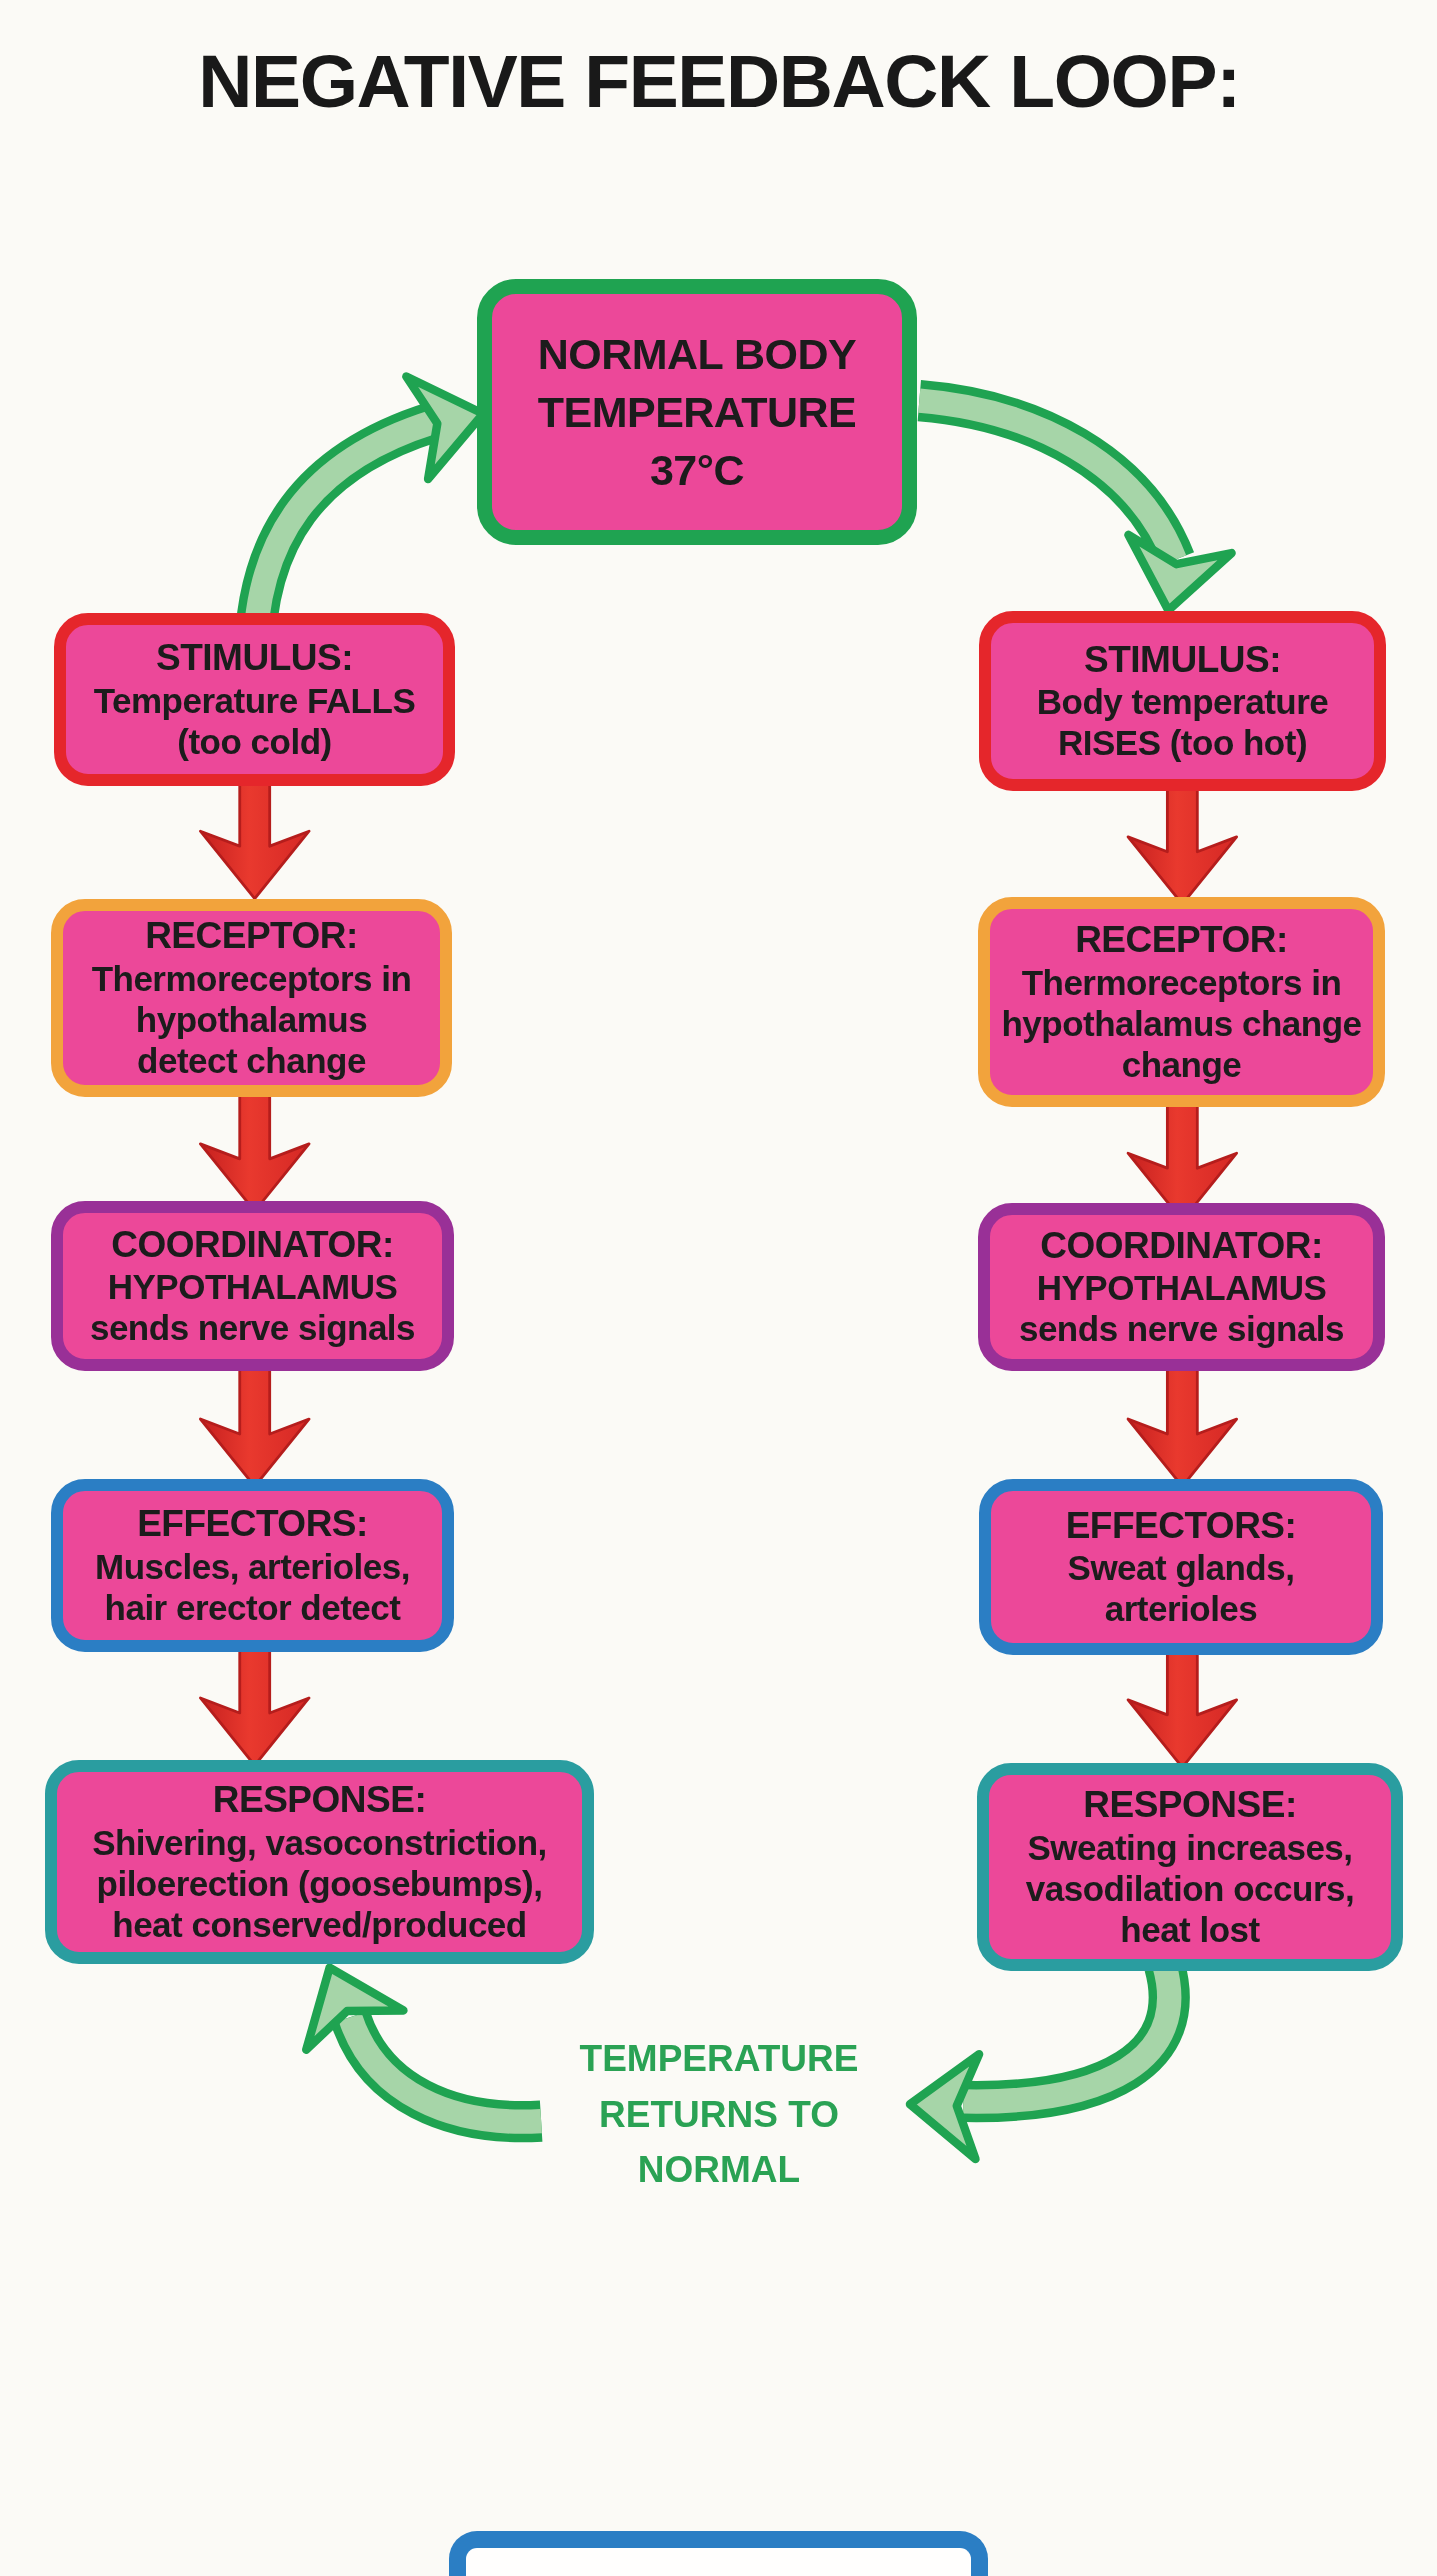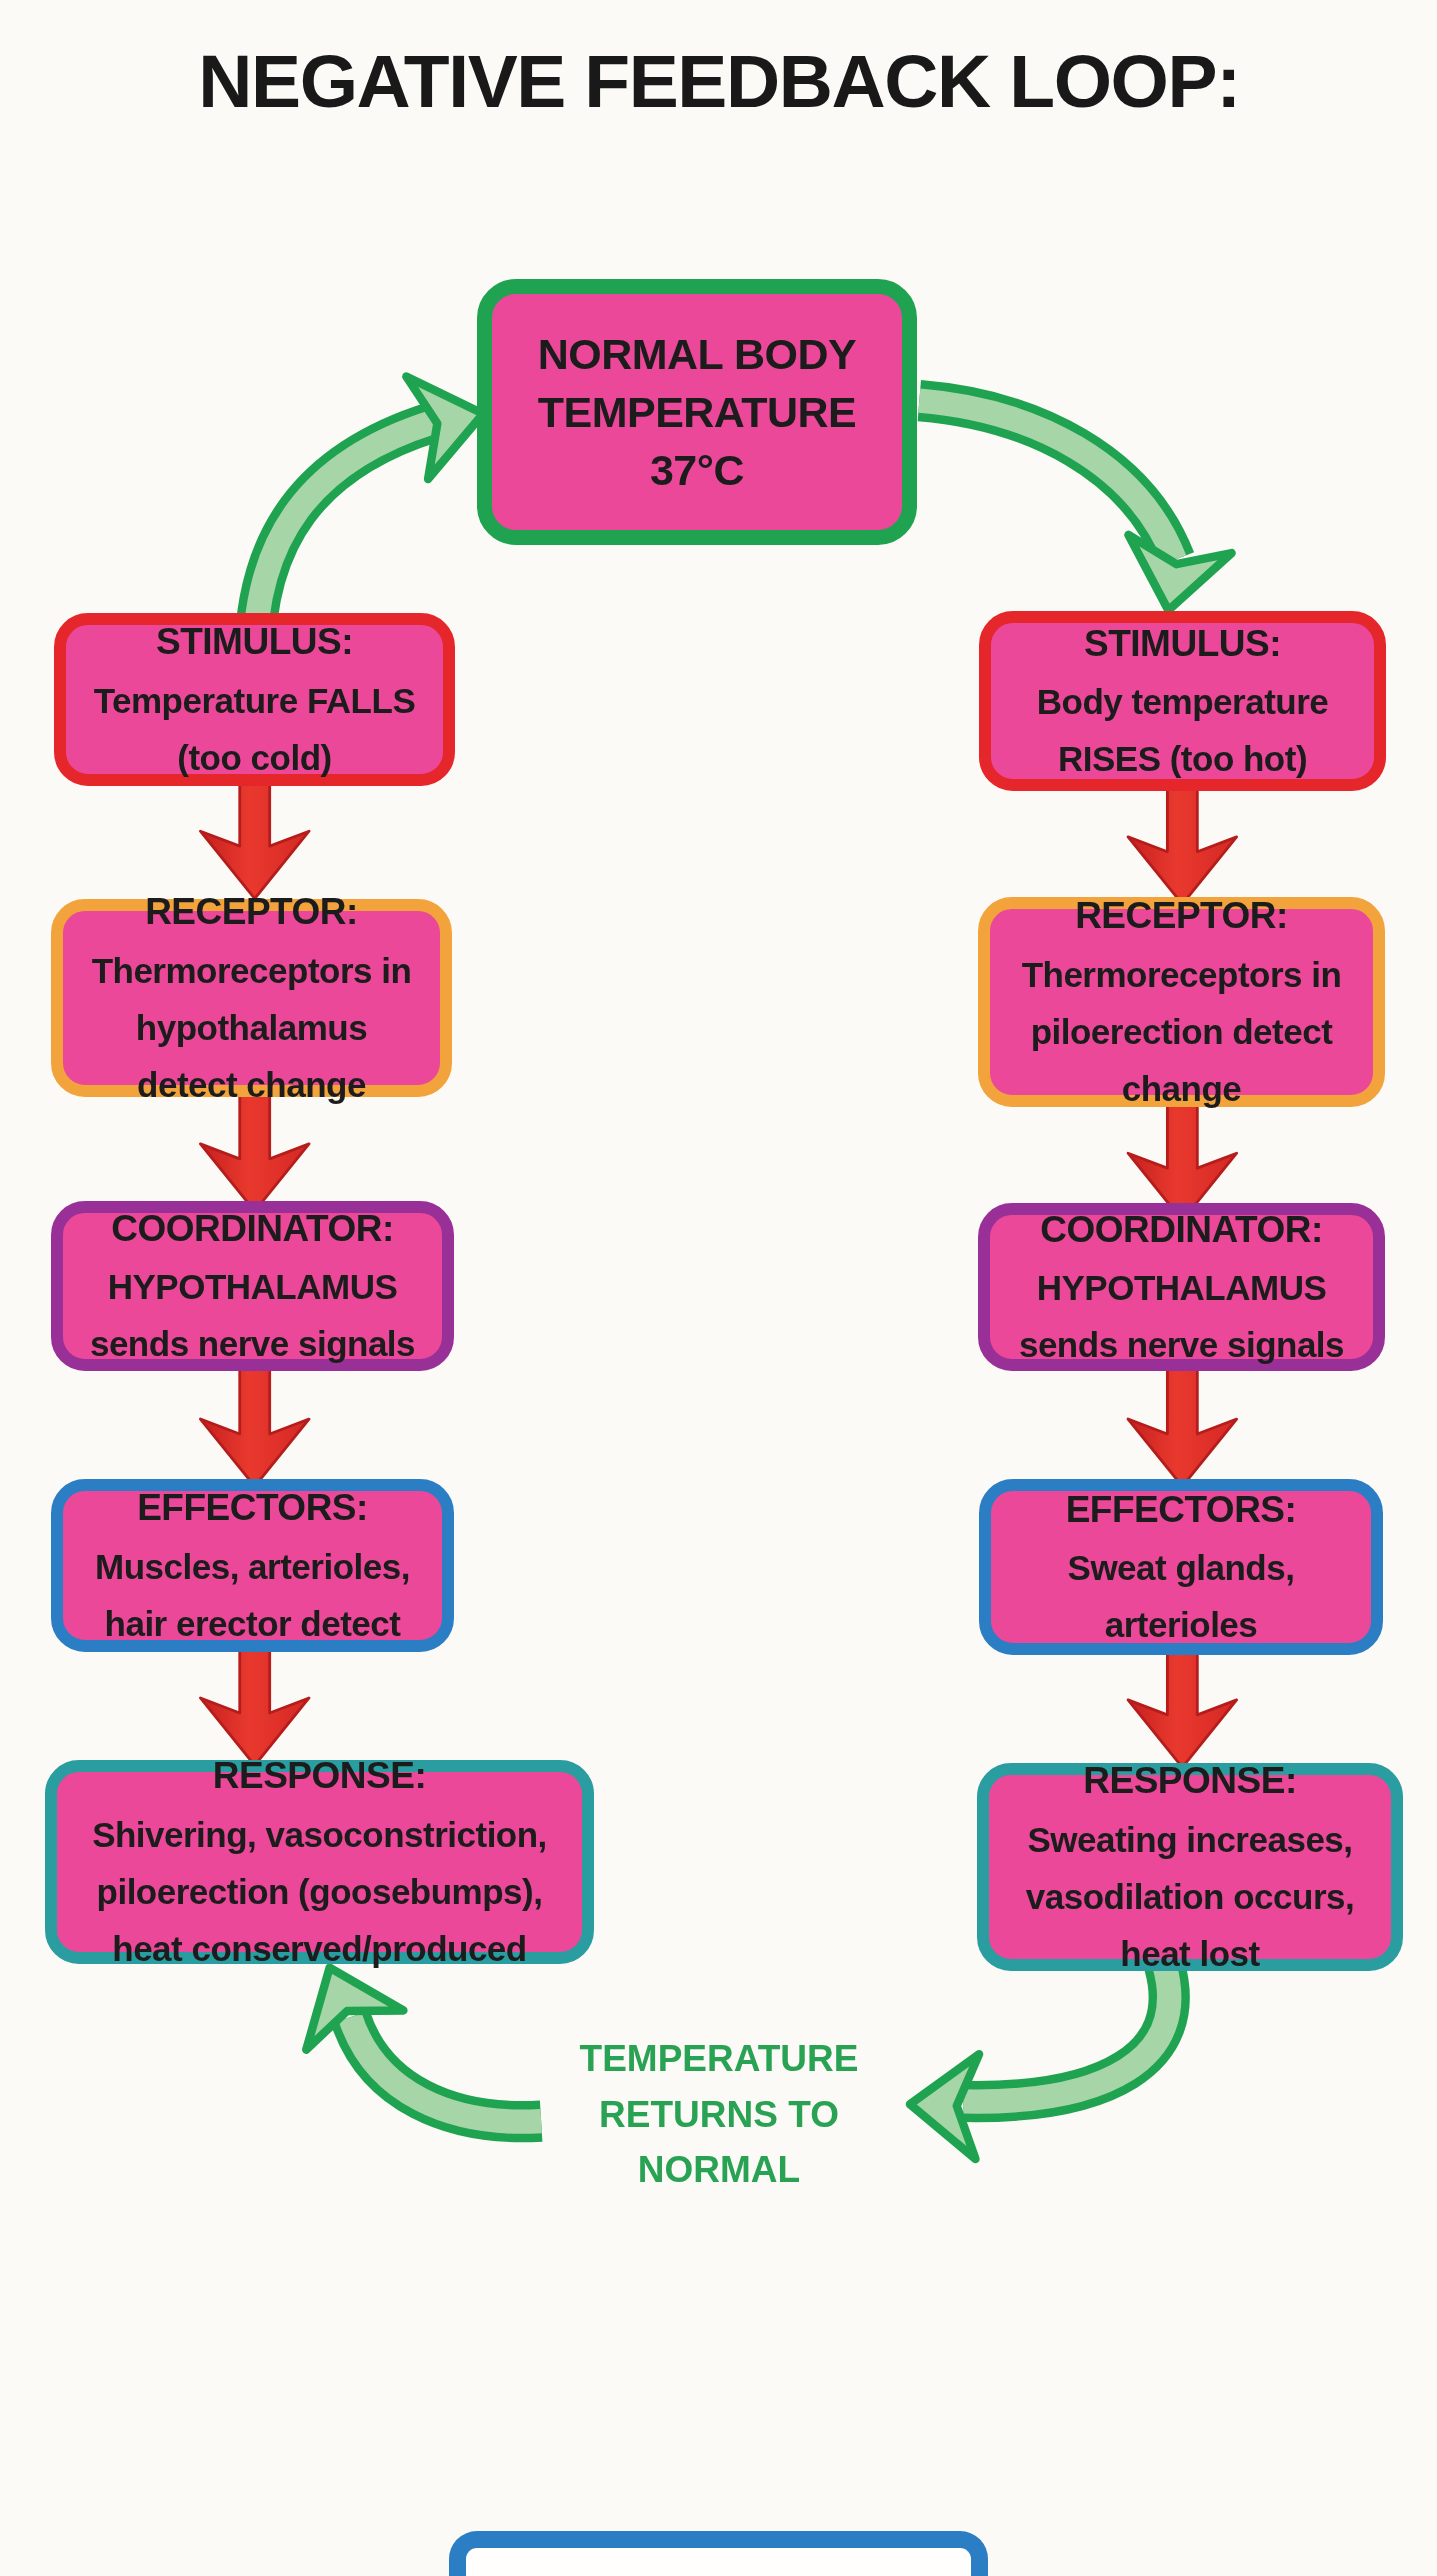--- a/index.html
+++ b/index.html
@@ -25,21 +25,21 @@
     position:absolute;z-index:2;
     box-sizing:border-box;
     background:#ec4899;
     border:12px solid #000;
     border-radius:34px;
     display:flex;flex-direction:column;justify-content:center;align-items:center;
     text-align:center;color:#1c1c1c;
     padding:5.6px 9.4px;
   }
   .bh{font-size:37px;font-weight:800;line-height:1.2;letter-spacing:-0.5px;}
-  .bl{font-size:35px;font-weight:700;line-height:1.17;letter-spacing:-0.5px;margin-top:16px;}
+  .bl{font-size:35px;font-weight:700;line-height:1.17;letter-spacing:-0.5px;}
 
   .c-green{border-color:#1fa351;border-width:15px;border-radius:39px;}
   .c-red{border-color:#e5262b;}
   .c-orange{border-color:#f2a33c;}
   .c-purple{border-color:#993097;text-align:center;}
   .c-blue{border-color:#2b7ec4;}
   .c-teal{border-color:#2a9da0;}
 
   .normal-line{font-size:43px;font-weight:800;line-height:1.35;letter-spacing:-0.5px;color:#1c1c1c;}
 
@@ -157,21 +157,21 @@
 
   <div class="box c-red" style="left:979px;top:611px;width:407px;height:180px">
     <div class="bh">STIMULUS:</div>
     <div class="bl">Body temperature</div>
     <div class="bl">RISES (too hot)</div>
   </div>
 
   <div class="box c-orange" style="left:978px;top:897px;width:407px;height:210px">
     <div class="bh">RECEPTOR:</div>
     <div class="bl">Thermoreceptors in</div>
-    <div class="bl">piloerection detect</div>
+    <div class="bl">hypothalamus change</div>
     <div class="bl">change</div>
   </div>
 
   <div class="box c-purple" style="left:978px;top:1203px;width:407px;height:168px">
     <div class="bh">COORDINATOR:</div>
     <div class="bl">HYPOTHALAMUS</div>
     <div class="bl">sends nerve signals</div>
   </div>
 
   <div class="box c-blue" style="left:979px;top:1479px;width:404px;height:176px">

